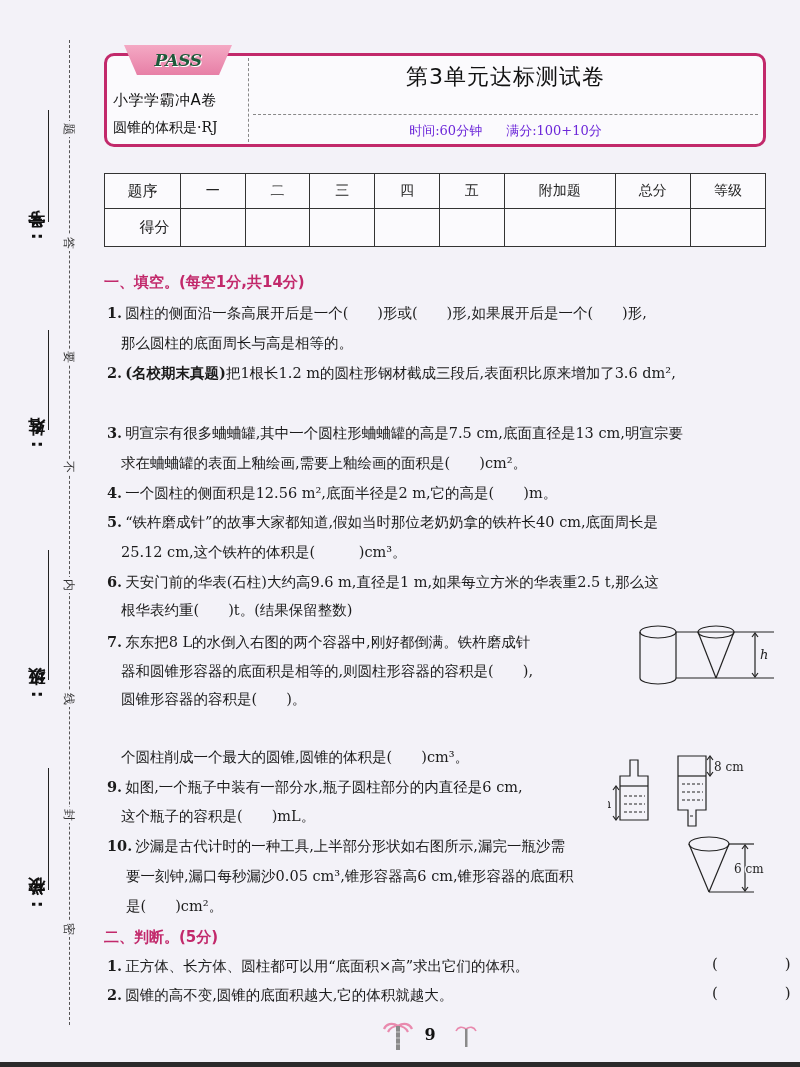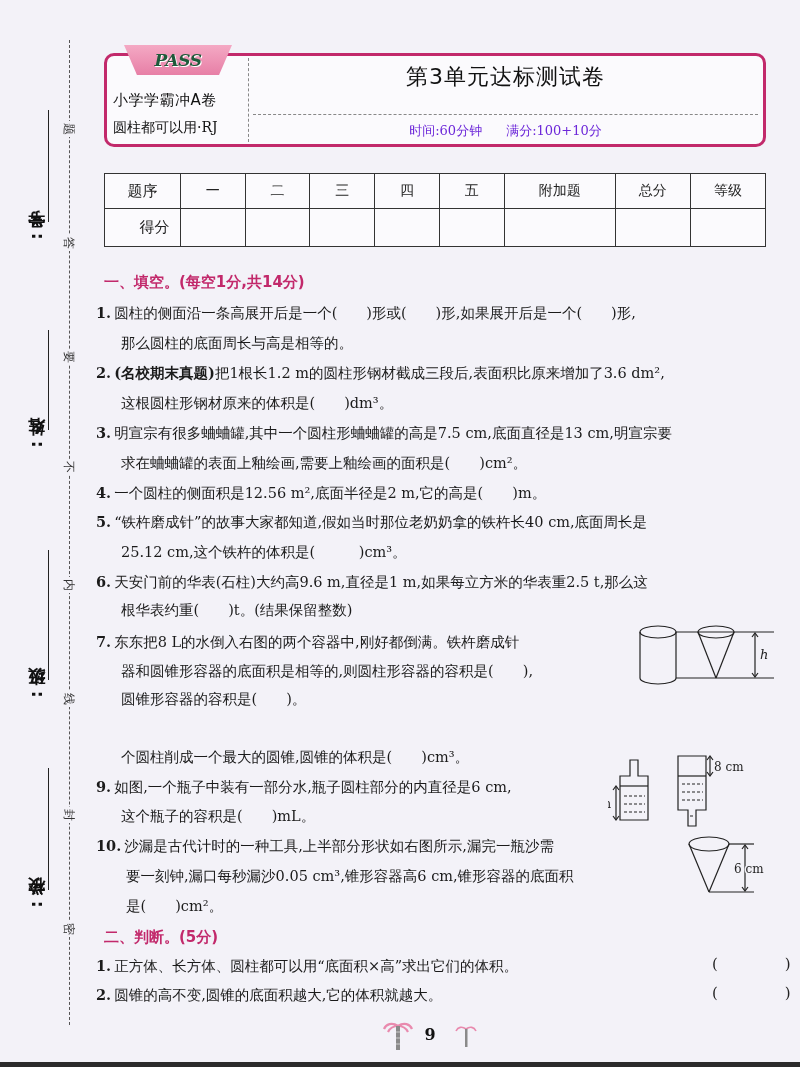--- a/index.html
+++ b/index.html
@@ -84,21 +84,21 @@
   .score-table tr:first-child td { height: 35px; }
   .score-table tr:last-child td { height: 38px; padding-left: 24px; }
   .score-table td:first-child { width: 76px; font-size: 15px; }
 
   
   .section-head {
     position: absolute; left: 104px; font-size: 15px; font-weight: bold; color: #c2296b;
     font-family: "DejaVu Sans", sans-serif;
   }
   .q-line {
-    position: absolute; left: 96px; font-size: 14.5px; line-height: 20px; color: #1b1b1b;
+    position: absolute; left: 107px; font-size: 14.5px; line-height: 20px; color: #1b1b1b;
     white-space: nowrap;
   }
   .q-line.cont { left: 121px; }
   .q-num { font-weight: bold; margin-right: 3px; }
   .q-tag { font-weight: bold; }
   .judge-paren {
     position: absolute; font-size: 15px; color: #222; letter-spacing: 26px;
   }
 
   
@@ -136,21 +136,21 @@
   <div class="field-label" style="top:690px">班级:</div>
   <div class="field-line" style="top:550px;height:130px"></div>
   <div class="field-label" style="top:900px">学校:</div>
   <div class="field-line" style="top:768px;height:122px"></div>
 
   <div class="header-box"></div>
   <div class="pass-tab">
     <span class="pass-logo">PASS</span>
   </div>
   <div class="brand-line1">小学学霸冲A卷</div>
-  <div class="brand-line2">圆柱都可以用·RJ</div>
+  <div class="brand-line2">圆锥的体积是·RJ</div>
   <div class="header-vdivider"></div>
   <div class="header-hdivider"></div>
   <div class="exam-title">第3单元达标测试卷</div>
   <div class="exam-meta">
     <span>时间:60分钟</span><span>满分:100+10分</span>
   </div>
 
   <table class="score-table">
     <tbody>
         <tr>
@@ -177,21 +177,20 @@
     </tr>
   </tbody>
     </table>
 
   <div class="section-head" style="top:273px">一、填空。(每空1分,共14分)</div>
 
   <div class="q-line" style="top:303px"><span class="q-num">1.</span><span>圆柱的侧面沿一条高展开后是一个(　　)形或(　　)形,如果展开后是一个(　　)形,</span></div>
   <div class="q-line cont" style="top:333px">那么圆柱的底面周长与高是相等的。</div>
 
   <div class="q-line" style="top:363px"><span class="q-num">2.</span><span class="q-tag">(名校期末真题)</span><span>把1根长1.2 m的圆柱形钢材截成三段后,表面积比原来增加了3.6 dm²,</span></div>
-  <div class="q-line cont" style="top:393px">这根圆柱形钢材原来的体积是(　　)dm³。</div>
 
   <div class="q-line" style="top:423px"><span class="q-num">3.</span><span>明宣宗有很多蛐蛐罐,其中一个圆柱形蛐蛐罐的高是7.5 cm,底面直径是13 cm,明宣宗要</span></div>
   <div class="q-line cont" style="top:453px">求在蛐蛐罐的表面上釉绘画,需要上釉绘画的面积是(　　)cm²。</div>
 
   <div class="q-line" style="top:483px"><span class="q-num">4.</span><span>一个圆柱的侧面积是12.56 m²,底面半径是2 m,它的高是(　　)m。</span></div>
 
   <div class="q-line" style="top:512px"><span class="q-num">5.</span><span>“铁杵磨成针”的故事大家都知道,假如当时那位老奶奶拿的铁杵长40 cm,底面周长是</span></div>
   <div class="q-line cont" style="top:542px">25.12 cm,这个铁杵的体积是(　　　)cm³。</div>
 
   <div class="q-line" style="top:572px"><span class="q-num">6.</span><span>天安门前的华表(石柱)大约高9.6 m,直径是1 m,如果每立方米的华表重2.5 t,那么这</span></div>

